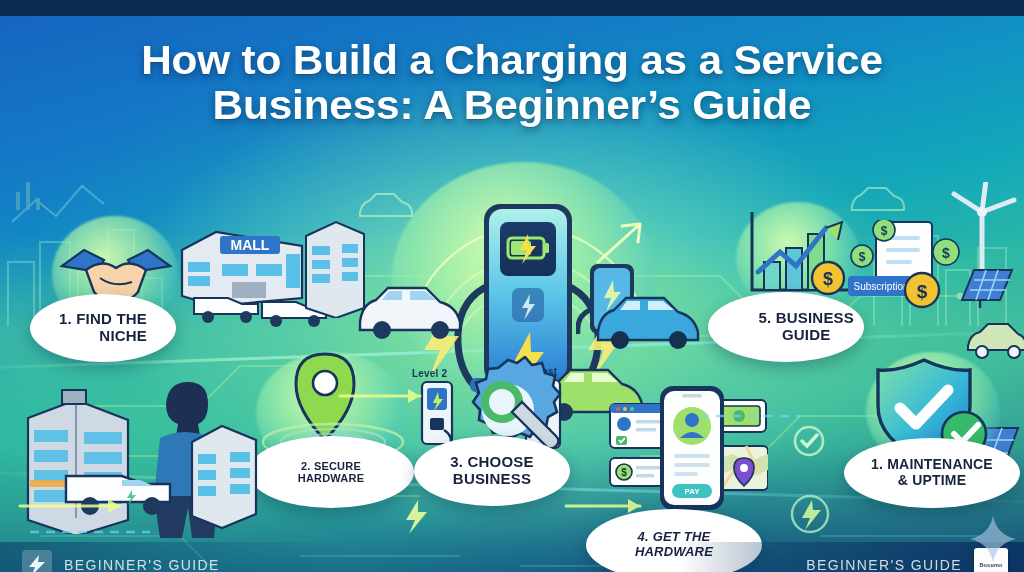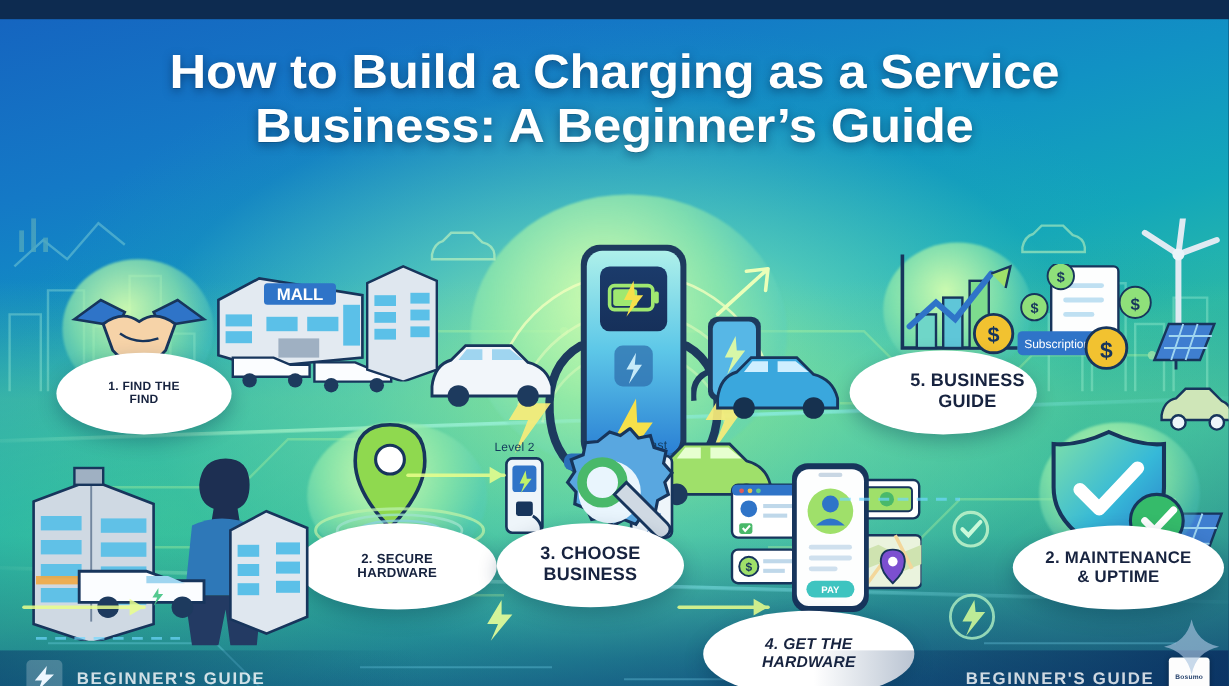--- a/index.html
+++ b/index.html
@@ -39,28 +39,28 @@
   .bubble span{display:block;}
 
   
   .footbar{position:absolute;bottom:0;height:46px;display:flex;align-items:center;}
   .footbar.left{left:0;width:330px;padding-left:22px;
     background:linear-gradient(90deg,rgba(10,55,105,0.55) 0%,rgba(10,60,110,0.18) 70%,rgba(10,60,110,0) 100%);}
   .footbar.right{right:0;width:330px;justify-content:flex-end;padding-right:16px;
     background:linear-gradient(270deg,rgba(9,46,96,0.80) 0%,rgba(9,46,96,0.35) 70%,rgba(9,46,96,0) 100%);}
   .footlogo{width:30px;height:30px;border-radius:4px;background:rgba(255,255,255,0.22);
     display:flex;align-items:center;justify-content:center;margin-right:12px;}
-  .foottext{color:rgba(255,255,255,0.80);font-size:14px;letter-spacing:1.4px;font-weight:700;}
+  .foottext{color:rgba(255,255,255,0.80);font-size:14px;letter-spacing:1.4px;font-weight:400;}
   .wmark{width:34px;height:34px;background:#fdfdfd;border-radius:3px;margin-left:12px;
     display:flex;align-items:center;justify-content:center;box-shadow:0 1px 4px rgba(0,0,0,0.3);}
   .wmark b{font-size:5.5px;color:#24406b;letter-spacing:0.2px;filter:blur(0.45px);font-weight:700;}
   .sparkle{position:absolute;right:8px;bottom:26px;width:46px;height:46px;opacity:.85;}
 
   
-  .lbl{position:absolute;color:#123a5c;font-size:10px;font-weight:400;letter-spacing:.2px;}
+  .lbl{position:absolute;color:#123a5c;font-size:10px;font-weight:700;letter-spacing:.2px;}
 </style>
 </head>
 <body>
 
 <div id="stage" class="nosel">
 
   <div class="ground"></div>
   <div class="roadband" style="left:-4%;width:108%;top:332px;transform:rotate(-2deg);"></div>
   <div class="roadband" style="left:-4%;width:108%;top:470px;transform:rotate(1.6deg);opacity:.65;"></div>
 
@@ -189,24 +189,24 @@
     <path d="M4 24 q2 -9 9 -11 l7 -7 h18 l8 8 q9 2 10 10 v4 H4 z" fill="none" stroke="#d9ffc0" stroke-width="2"></path>
   </svg>
 
   <div class="plate" style="left:52px;top:200px;width:126px;height:116px;"></div>
   <svg class="abs" style="left:56px;top:206px;width:120px;height:104px;" viewBox="0 0 120 104">
     <path d="M6 44 l22 -16 l20 10 l-6 12 z" fill="#2f74c8" stroke="#17355c" stroke-width="2.2"></path>
     <path d="M114 44 l-22 -16 l-20 10 l6 12 z" fill="#2f74c8" stroke="#17355c" stroke-width="2.2"></path>
     <path d="M30 48 q16 -12 30 -2 q14 -10 30 2 l-8 22 q-10 12 -22 6 q-12 6 -22 -6 z" fill="#f6d3a8" stroke="#17355c" stroke-width="2.4"></path>
     <path d="M44 56 q14 10 32 4" fill="none" stroke="#17355c" stroke-width="2"></path>
   </svg>
-  <div class="bubble" style="left:47px;top:278px;width:146px;height:68px;font-size:10px;">
+  <div class="bubble" style="left:30px;top:278px;width:146px;height:68px;font-size:15px;text-align:right;">
     <div>
       <span>1. FIND THE</span>
-      <span>FIND</span>
+      <span>NICHE</span>
     </div>
   </div>
 
   <svg class="abs" style="left:126px;top:336px;width:120px;height:186px;" viewBox="0 0 120 186">
     <path d="M40 52 q2 -22 22 -22 q20 0 20 22 q0 16 -10 20 l2 12 h-24 l2 -12 q-12 -4 -12 -20z" fill="#1d2f52"></path>
     <path d="M34 86 q24 -12 52 0 l6 58 h-64 z" fill="#2e78b8"></path>
     <path d="M28 144 h64 l-4 42 h-22 l-4 -30 l-6 30 h-22 z" fill="#233a63"></path>
     <path d="M86 92 q22 6 22 26" fill="none" stroke="#2e78b8" stroke-width="13" stroke-linecap="round"></path>
     <circle cx="100" cy="128" r="17" fill="#bfe9f7" stroke="#17355c" stroke-width="4"></circle>
     <path d="M112 142 l14 16" stroke="#17355c" stroke-width="6" stroke-linecap="round"></path>
@@ -465,21 +465,21 @@
           <stop offset="100%" stop-color="#2a77c8"></stop>
     </linearGradient>
       </defs>
     <path d="M54 6 q26 12 46 10 v36 q0 34 -46 54 q-46 -20 -46 -54 V16 q20 2 46 -10z" fill="url(#shg)" stroke="#17355c" stroke-width="3.4"></path>
     <path d="M30 54 l16 16 l32 -34" fill="none" stroke="#fff" stroke-width="11" stroke-linecap="round" stroke-linejoin="round"></path>
     <circle cx="94" cy="80" r="22" fill="#35bb6a" stroke="#17355c" stroke-width="2.6"></circle>
     <path d="M84 80 l8 8 l16 -17" fill="none" stroke="#fff" stroke-width="6" stroke-linecap="round" stroke-linejoin="round"></path>
   </svg>
   <div class="bubble" style="left:844px;top:422px;width:176px;height:70px;font-size:14px;">
     <div>
-      <span>2. MAINTENANCE</span>
+      <span>1. MAINTENANCE</span>
       <span>&amp; UPTIME</span>
     </div>
   </div>
 
   <svg class="abs" style="left:792px;top:408px;width:34px;height:34px;opacity:.92" viewBox="0 0 34 34">
     <circle cx="17" cy="17" r="14" fill="none" stroke="#b8f0c8" stroke-width="2.6"></circle>
     <path d="M10 17 l5 5 l10 -11" fill="none" stroke="#d6ffe0" stroke-width="3.4" stroke-linecap="round"></path>
   </svg>
   <svg class="abs" style="left:788px;top:476px;width:44px;height:44px;opacity:.85" viewBox="0 0 44 44">
     <circle cx="22" cy="22" r="18" fill="none" stroke="#a8e9c0" stroke-width="2.4"></circle>

